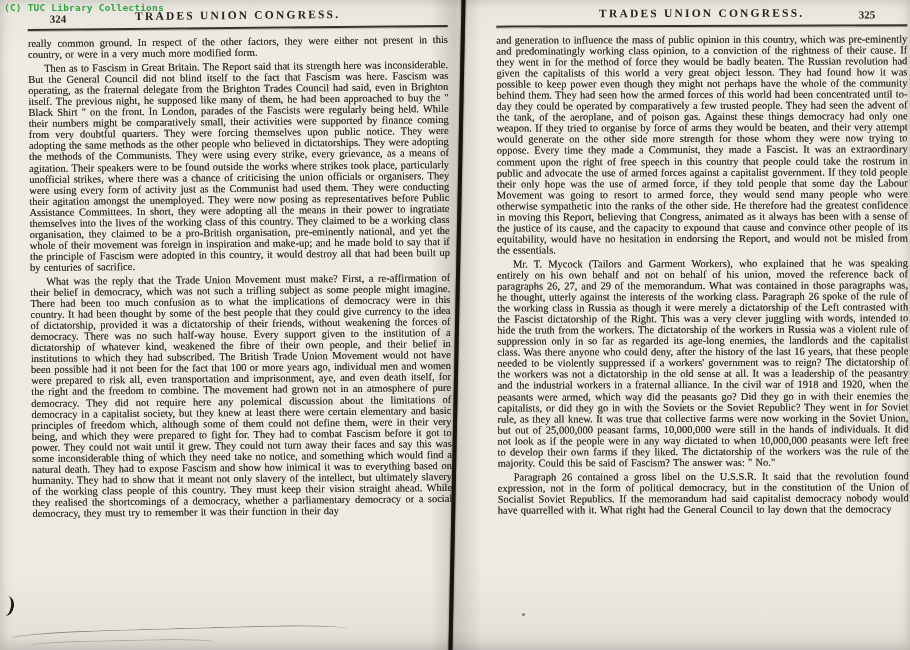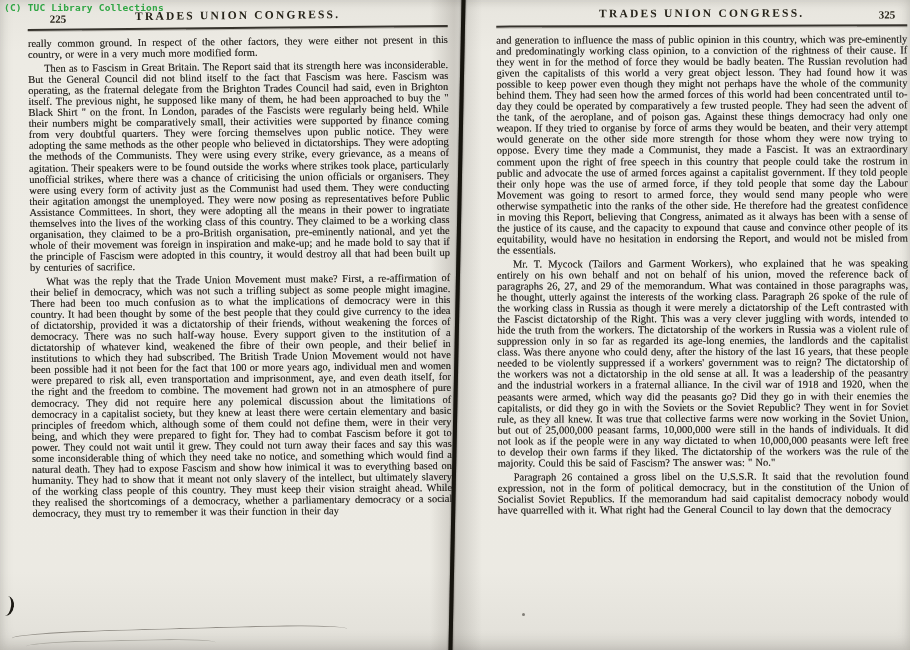--- a/index.html
+++ b/index.html
@@ -28,21 +28,21 @@
   .page-left  { left:30px;  top:9px;  width:420px; transform:rotate(-0.55deg); }
   .page-right { left:497px; top:7px;  width:411px; transform:rotate(-0.18deg); }
   .header { position:relative; height:15px; }
   .running-title {
     display:block; text-align:center;
     font-weight:bold; font-size:11.5px; letter-spacing:2.2px; color:#262319;
     white-space:nowrap;
   }
   .pagenum { position:absolute; top:2px; font-weight:bold; font-size:11px; color:#262319; }
   .pagenum-left  { left:22px; }
-  .pagenum-right { right:12px;text-align:center; }
+  .pagenum-right { right:32px;text-align:center; }
   .rule {
     height:0; border-top:2.6px solid #36332d;
     margin:3px 0 7px 0;
     box-shadow:0 1px 0 rgba(54,51,45,.25);
   }
   .bodytext { font-size:10.5px; line-height:11.05px; word-spacing:0.6px; }
   .bodytext p {
     margin:0; text-align:justify; text-indent:16px;
     text-shadow:0 0 .45px rgba(43,40,36,.65);
   }
@@ -81,21 +81,21 @@
 </head>
 <body>
 
 <div class="scan">
 
   <div class="gutter-shade"></div>
   <div class="gutter-line"></div>
 
   <div class="page page-left">
     <div class="header">
-      <span class="pagenum pagenum-left">225</span>
+      <span class="pagenum pagenum-left">324</span>
       <span class="running-title">TRADES UNION CONGRESS.</span>
     </div>
     <div class="rule"></div>
     <div class="bodytext">
       <p class="noindent">really common ground. In respect of the other factors, they were either not present in this country, or were in a very much more modified form.</p>
       <p>Then as to Fascism in Great Britain. The Report said that its strength here was inconsiderable. But the General Council did not blind itself to the fact that Fascism was here. Fascism was operating, as the fraternal delegate from the Brighton Trades Council had said, even in Brighton itself. The previous night, he supposed like many of them, he had been approached to buy the " Black Shirt " on the front. In London, parades of the Fascists were regularly being held. While their numbers might be comparatively small, their activities were supported by finance coming from very doubtful quarters. They were forcing themselves upon public notice. They were adopting the same methods as the other people who believed in dictatorships. They were adopting the methods of the Communists. They were using every strike, every grievance, as a means of agitation. Their speakers were to be found outside the works where strikes took place, particularly unofficial strikes, where there was a chance of criticising the union officials or organisers. They were using every form of activity just as the Communist had used them. They were conducting their agitation amongst the unemployed. They were now posing as representatives before Public Assistance Committees. In short, they were adopting all the means in their power to ingratiate themselves into the lives of the working class of this country. They claimed to be a working class organisation, they claimed to be a pro-British organisation, pre-eminently national, and yet the whole of their movement was foreign in inspiration and make-up; and he made bold to say that if the principle of Fascism were adopted in this country, it would destroy all that had been built up by centuries of sacrifice.</p>
       <p>What was the reply that the Trade Union Movement must make? First, a re-affirmation of their belief in democracy, which was not such a trifling subject as some people might imagine. There had been too much confusion as to what the implications of democracy were in this country. It had been thought by some of the best people that they could give currency to the idea of dictatorship, provided it was a dictatorship of their friends, without weakening the forces of democracy. There was no such half-way house. Every support given to the institution of a dictatorship of whatever kind, weakened the fibre of their own people, and their belief in institutions to which they had subscribed. The British Trade Union Movement would not have been possible had it not been for the fact that 100 or more years ago, individual men and women were prepared to risk all, even transportation and imprisonment, aye, and even death itself, for the right and the freedom to combine. The movement had grown not in an atmosphere of pure democracy. They did not require here any polemical discussion about the limitations of democracy in a capitalist society, but they knew at least there were certain elementary and basic principles of freedom which, although some of them could not define them, were in their very being, and which they were prepared to fight for. They had to combat Fascism before it got to power. They could not wait until it grew. They could not turn away their faces and say this was some inconsiderable thing of which they need take no notice, and something which would find a natural death. They had to expose Fascism and show how inimical it was to everything based on humanity. They had to show that it meant not only slavery of the intellect, but ultimately slavery of the working class people of this country. They must keep their vision straight ahead. While they realised the shortcomings of a democracy, whether a parliamentary democracy or a social democracy, they must try to remember it was their function in their day</p>
     </div>
   </div>
 

